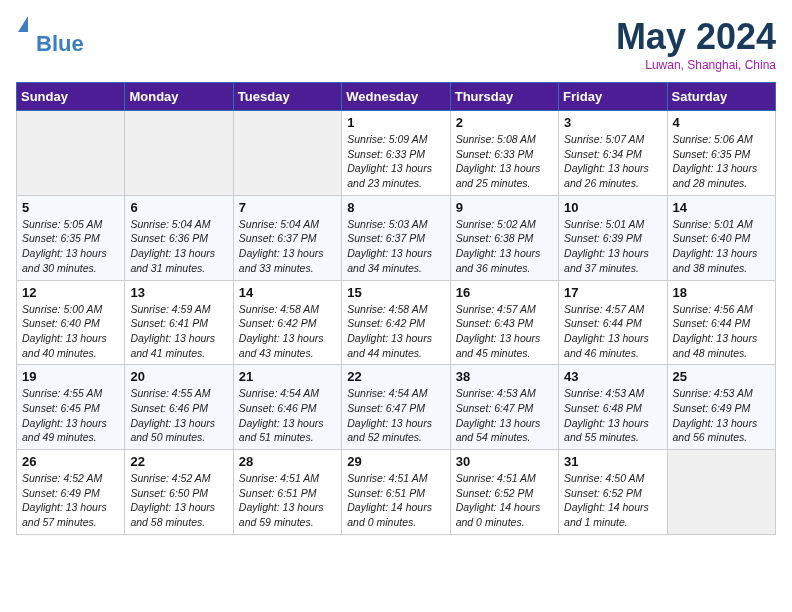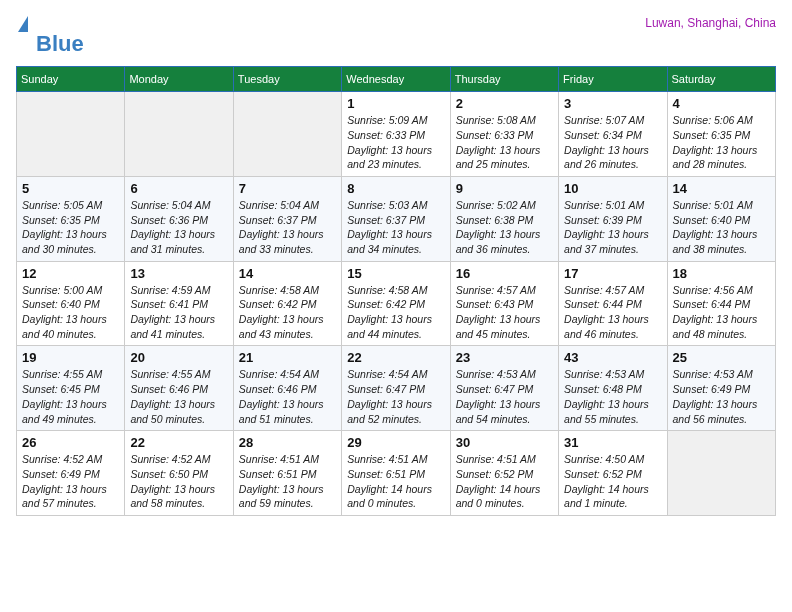--- a/index.html
+++ b/index.html
@@ -47,26 +47,26 @@
     .subtitle {
       font-size: 12px;
       color: #a21caf;
     }
     table {
       width: 100%;
       border-collapse: collapse;
       font-size: 11px;
     }
     thead tr th {
-      background: #15803d;
+      background: #4c1d95;
       color: #fff;
       padding: 6px 4px;
       text-align: left;
-      font-size: 11px;
-      font-weight: normal;
+      font-size: 13px;
+      font-weight: bold;
       border: 1px solid #2a6db5;
     }
     tbody tr td {
       border: 1px solid #ccc;
       vertical-align: top;
       padding: 4px 5px;
       min-height: 80px;
       width: calc(100% / 7);
     }
     .day-num {
@@ -93,20 +93,21 @@
 <body>
 
 <div class="header">
   <div class="logo">
     <div style="display:flex;align-items:center;">
       <span class="logo-triangle"></span>
     </div>
     <span class="logo-text" style="color:#3a7fc1;font-size:22px;font-weight:bold;margin-left:20px;">Blue</span>
   </div>
   <div class="title-block">
+    <div class="main-title">May 2024</div>
     <div class="subtitle">Luwan, Shanghai, China</div>
   </div>
 </div>
 
 <table>
   <thead>
     <tr>
     <th>Sunday</th>
         <th>Monday</th>
         <th>Tuesday</th>
@@ -209,21 +210,21 @@
         </td>
         <td>
           <div class="day-num">21</div>
           <div class="day-info">Sunrise: 4:54 AM<br>Sunset: 6:46 PM<br>Daylight: 13 hours and 51 minutes.</div>
         </td>
         <td>
           <div class="day-num">22</div>
           <div class="day-info">Sunrise: 4:54 AM<br>Sunset: 6:47 PM<br>Daylight: 13 hours and 52 minutes.</div>
         </td>
         <td>
-          <div class="day-num">23</div>
+          <div class="day-num">38</div>
           <div class="day-info">Sunrise: 4:53 AM<br>Sunset: 6:47 PM<br>Daylight: 13 hours and 54 minutes.</div>
         </td>
         <td>
           <div class="day-num">43</div>
           <div class="day-info">Sunrise: 4:53 AM<br>Sunset: 6:48 PM<br>Daylight: 13 hours and 55 minutes.</div>
         </td>
         <td>
           <div class="day-num">25</div>
           <div class="day-info">Sunrise: 4:53 AM<br>Sunset: 6:49 PM<br>Daylight: 13 hours and 56 minutes.</div>
         </td>

